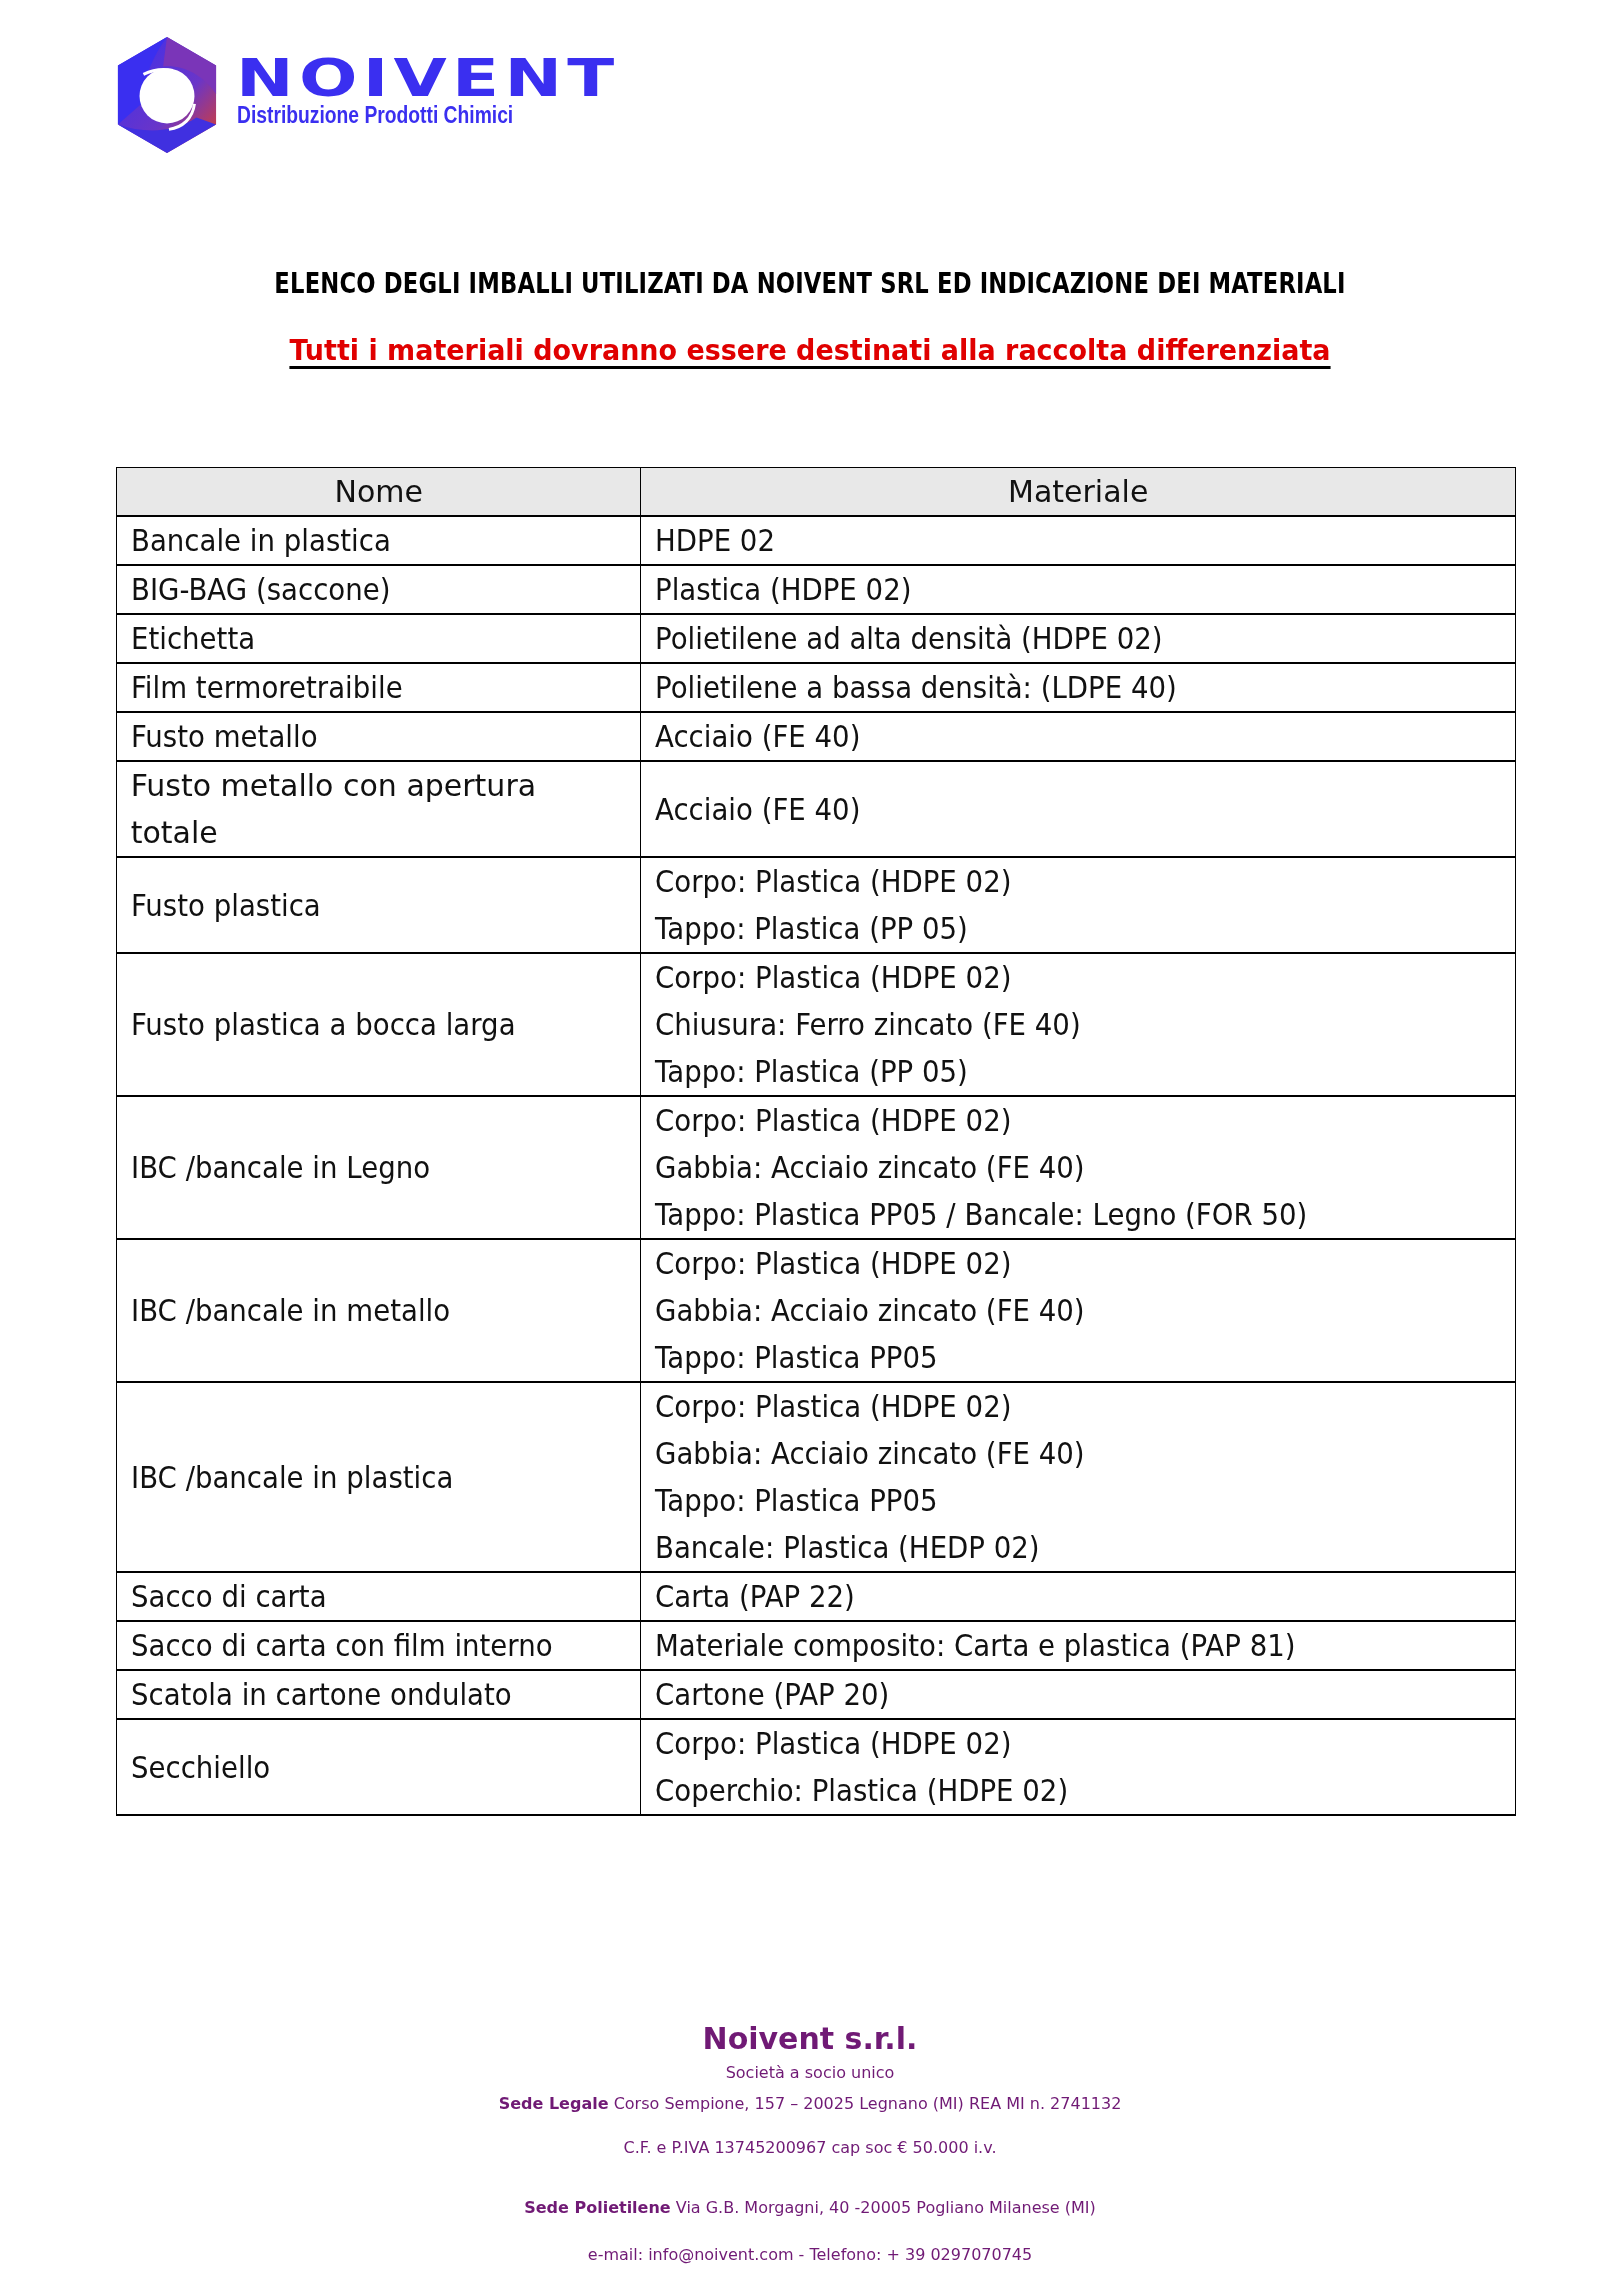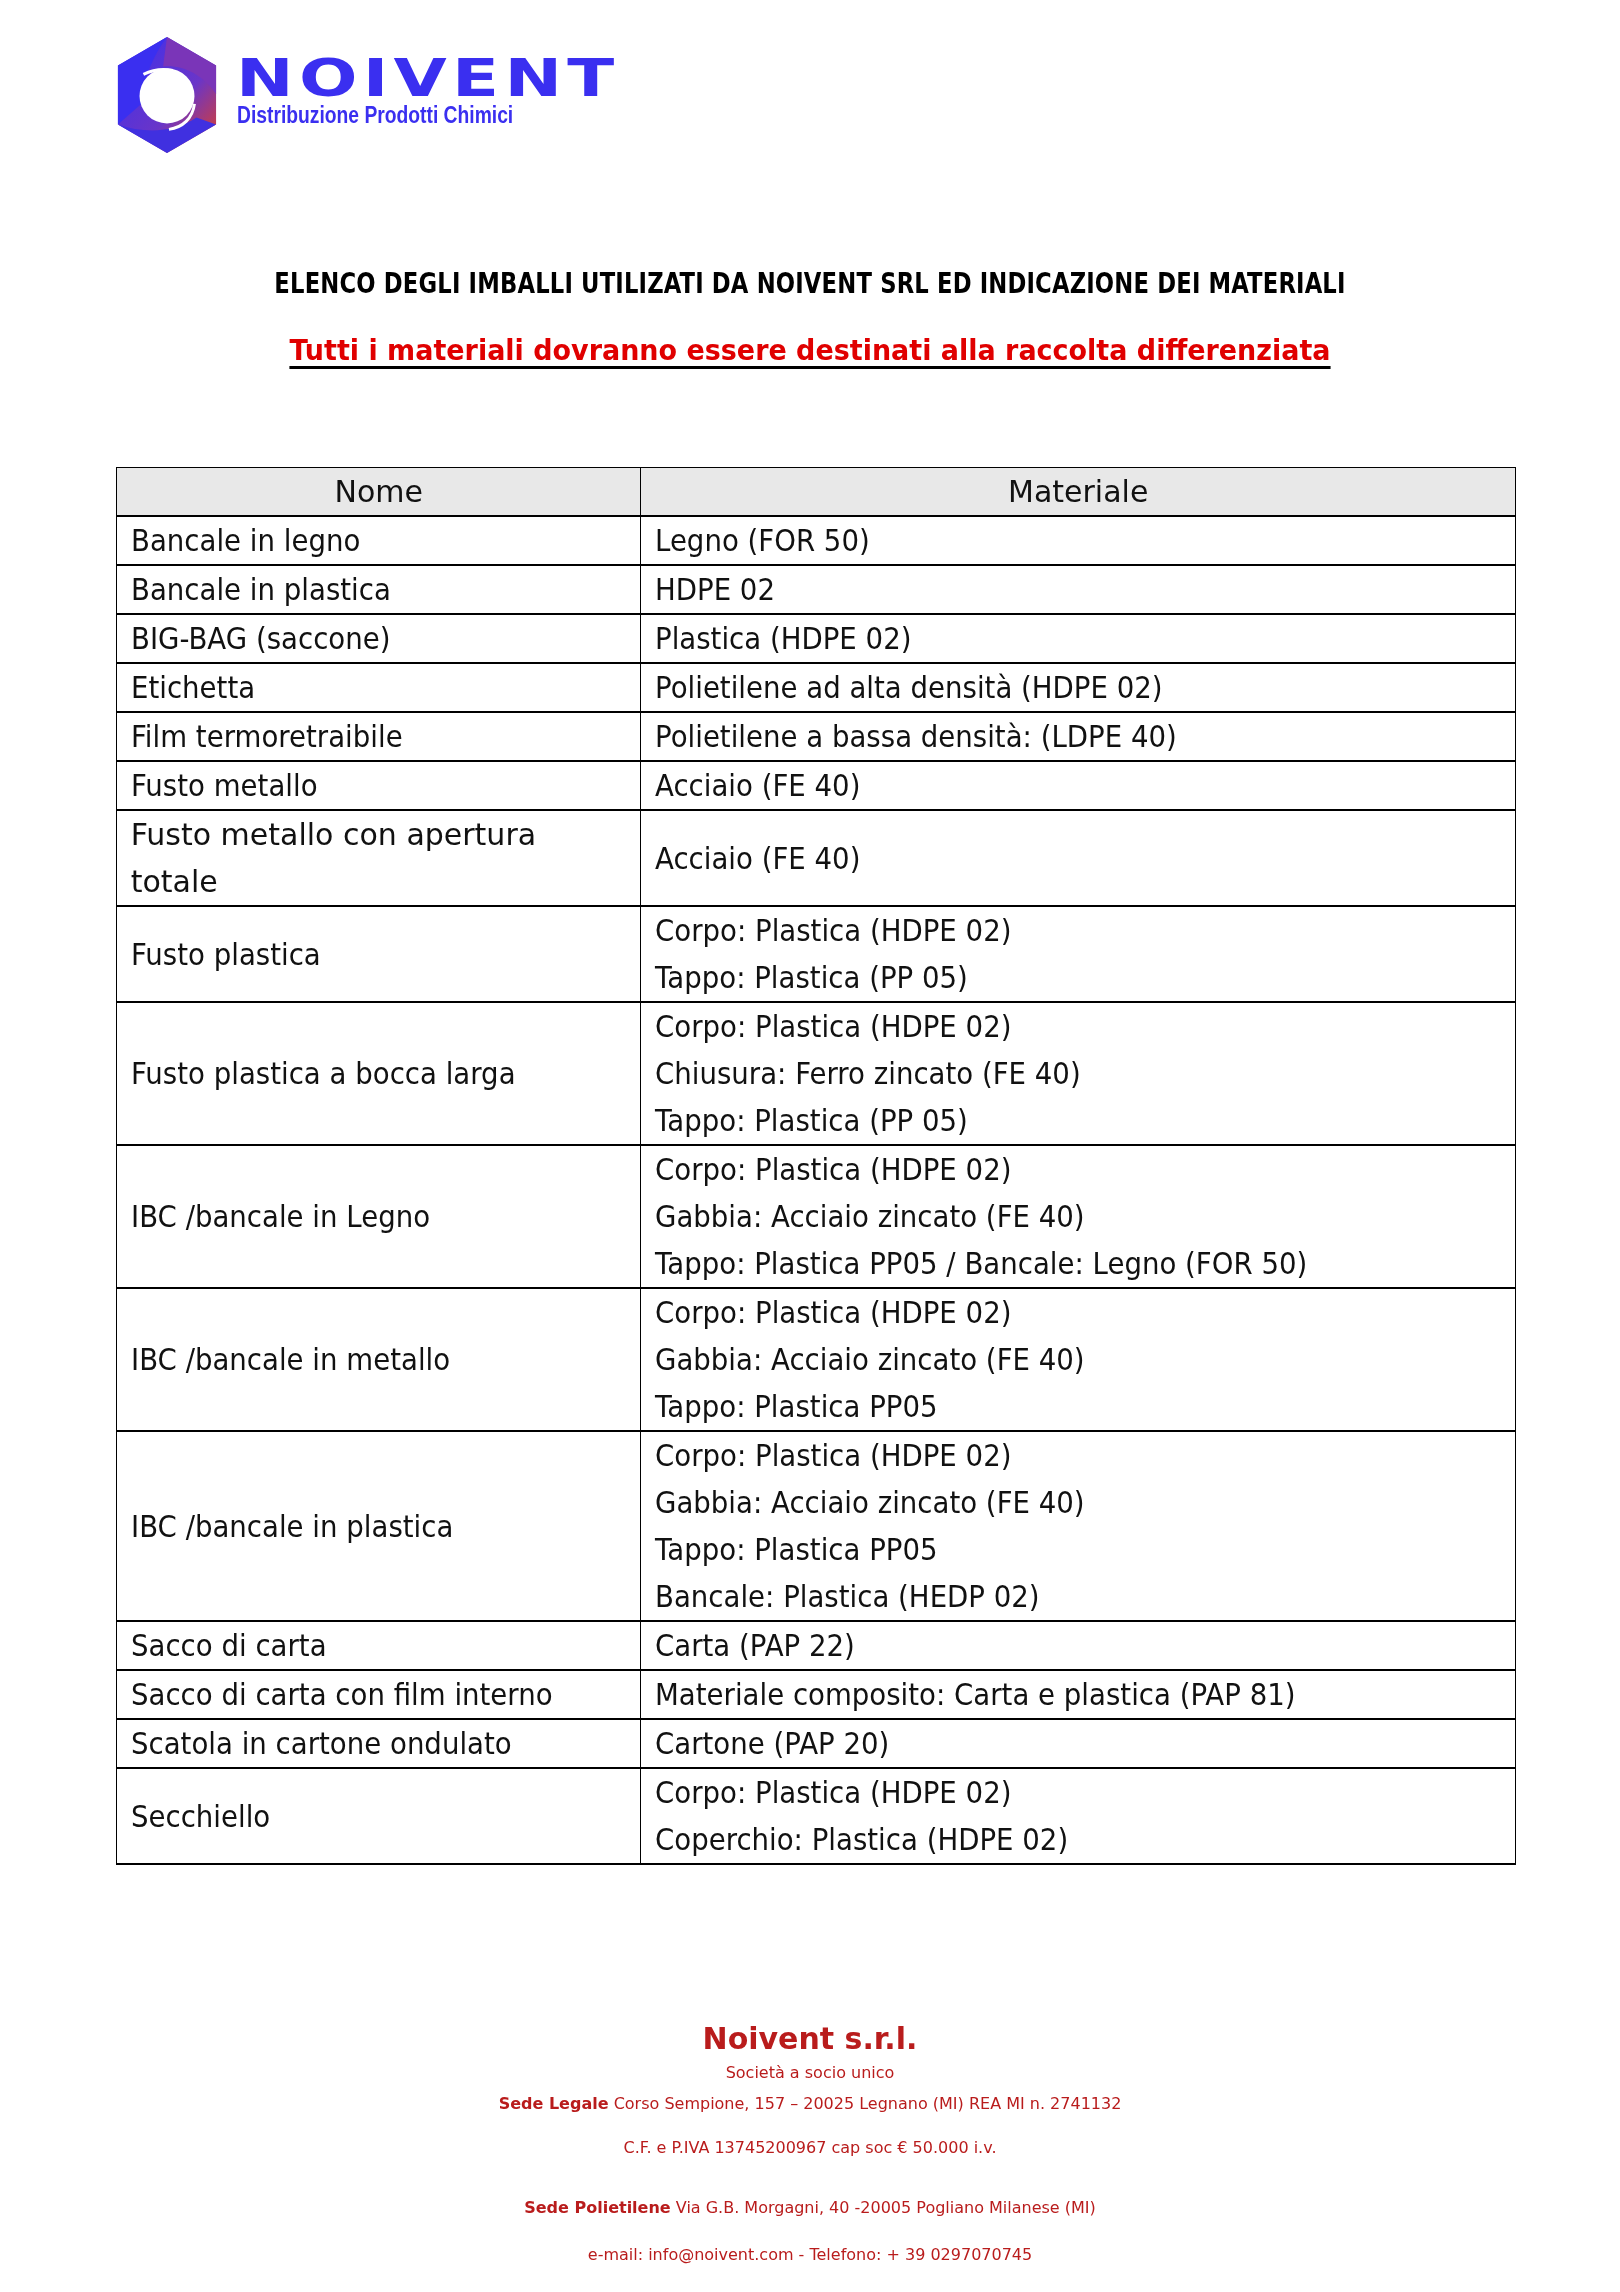--- a/index.html
+++ b/index.html
@@ -11,21 +11,21 @@
   .title { position:absolute; left:0; width:1620px; top:267px; text-align:center; font-family:"DejaVu Sans Condensed","DejaVu Sans", sans-serif; font-weight:bold; font-size:28px; color:#000; letter-spacing:0.2px; transform:scaleX(0.9); }
   .notice { position:absolute; left:0; width:1620px; top:333px; text-align:center; font-family:"DejaVu Sans", sans-serif; font-weight:bold; font-size:29px; color:#e00000; text-decoration:underline; text-decoration-color:#000; text-decoration-thickness:2.9px; text-underline-offset:5.9px; transform:scaleX(0.93); }
   table.mat { position:absolute; left:116px; top:467px; width:1400px; border-collapse:collapse; font-family:"DejaVu Sans", sans-serif; font-size:30px; color:#111; }
   table.mat td, table.mat th { border:1.5px solid #000; padding:0 13.7px; vertical-align:middle; font-weight:normal; line-height:47px;margin-top:9px; }
   table.mat tr { border-bottom:2.9px solid #000; }
   table.mat th { background:#e8e8e8; text-align:center; height:46px; }
   .col-name { width:496px; }
   .name-text { transform:scaleX(0.92); transform-origin:left center; display:inline-block; white-space:nowrap; }
   .mat-line { display:block; transform:scaleX(0.92); transform-origin:left center; white-space:nowrap; }
   .wrap-name { white-space:normal; display:block; transform:none; }
-  .footer { position:absolute; left:0; width:1620px; text-align:center; color:#b91c1c; font-family:"DejaVu Sans", sans-serif; }
+  .footer { position:absolute; left:0; width:1620px; text-align:center; color:#701a75; font-family:"DejaVu Sans", sans-serif; }
   .f-company { top:2021px; font-weight:bold; font-size:30px; }
   .f-line { font-size:16px; }
   .f-soc { top:2063px; }
   .f-legal { top:2094px; }
   .f-cf { top:2122px;margin-top:16px; }
   .f-comm { top:2198px; }
   .f-mail { top:2245px; }
   .b { font-weight:bold; }
 </style>
 </head>
@@ -56,26 +56,20 @@
 <div class="notice">Tutti i materiali dovranno essere destinati alla raccolta differenziata</div>
 
 <table class="mat">
   <thead>
     <tr>
       <th class="col-name">Nome</th>
       <th>Materiale</th>
     </tr>
   </thead>
   <tbody id="tbody">
-      <tr>
-        <td class="col-name"><span class="name-text">Bancale in legno</span></td>
-        <td>
-          <span class="mat-line">Legno (FOR 50)</span>
-        </td>
-      </tr>
       <tr>
         <td class="col-name"><span class="name-text">Bancale in plastica</span></td>
         <td>
           <span class="mat-line">HDPE 02</span>
         </td>
       </tr>
       <tr>
         <td class="col-name"><span class="name-text">BIG-BAG (saccone)</span></td>
         <td>
           <span class="mat-line">Plastica (HDPE 02)</span>

